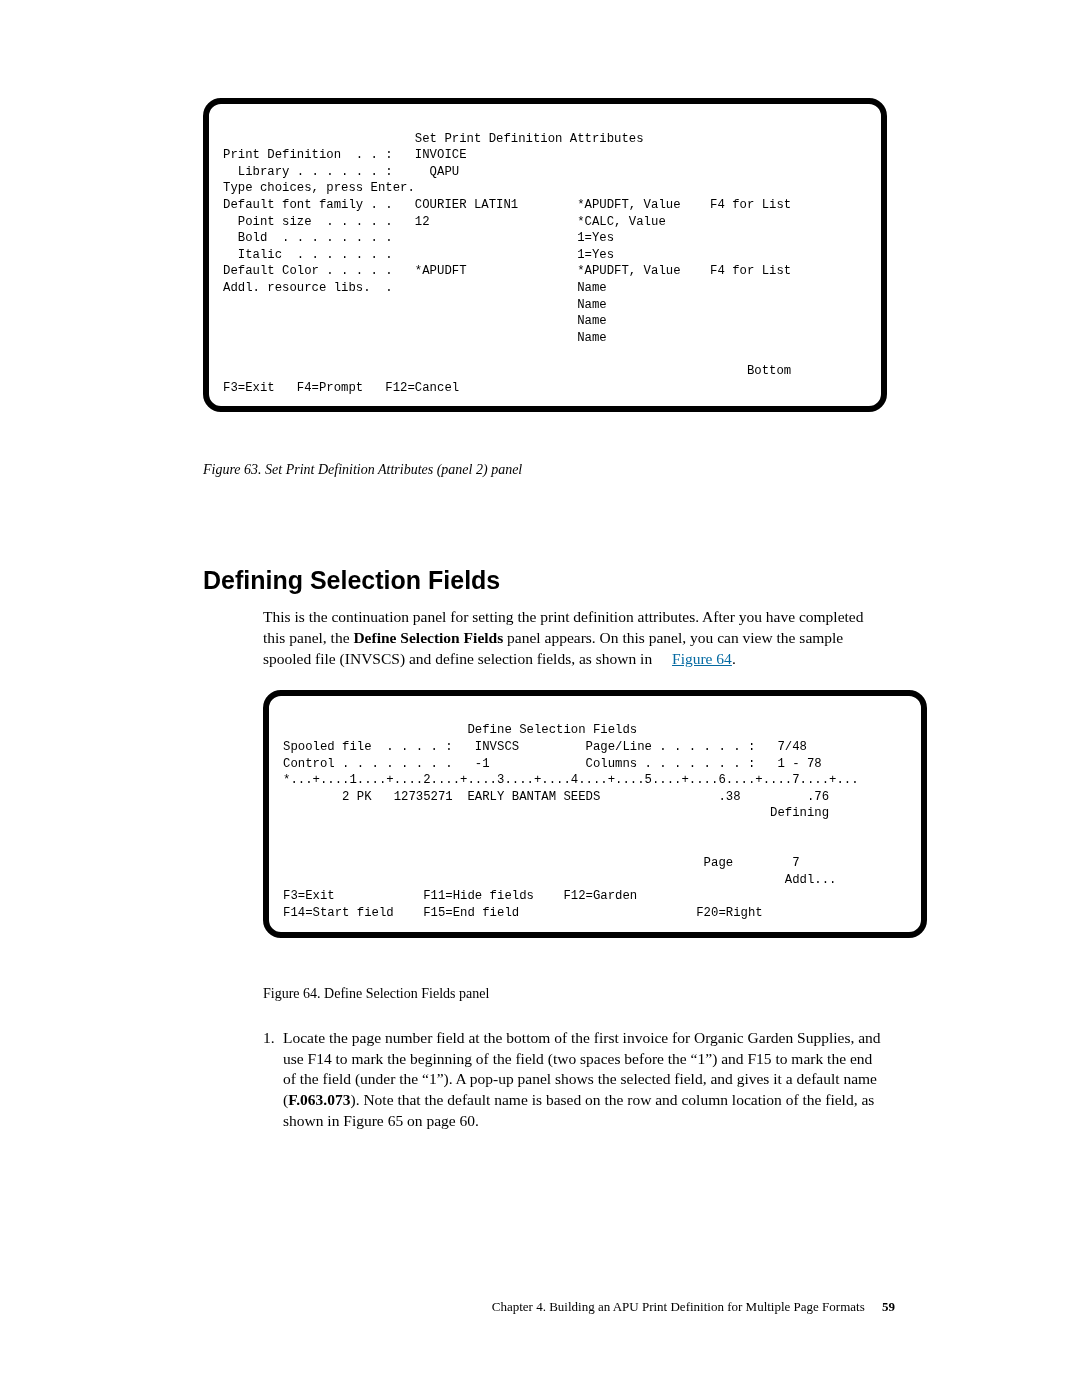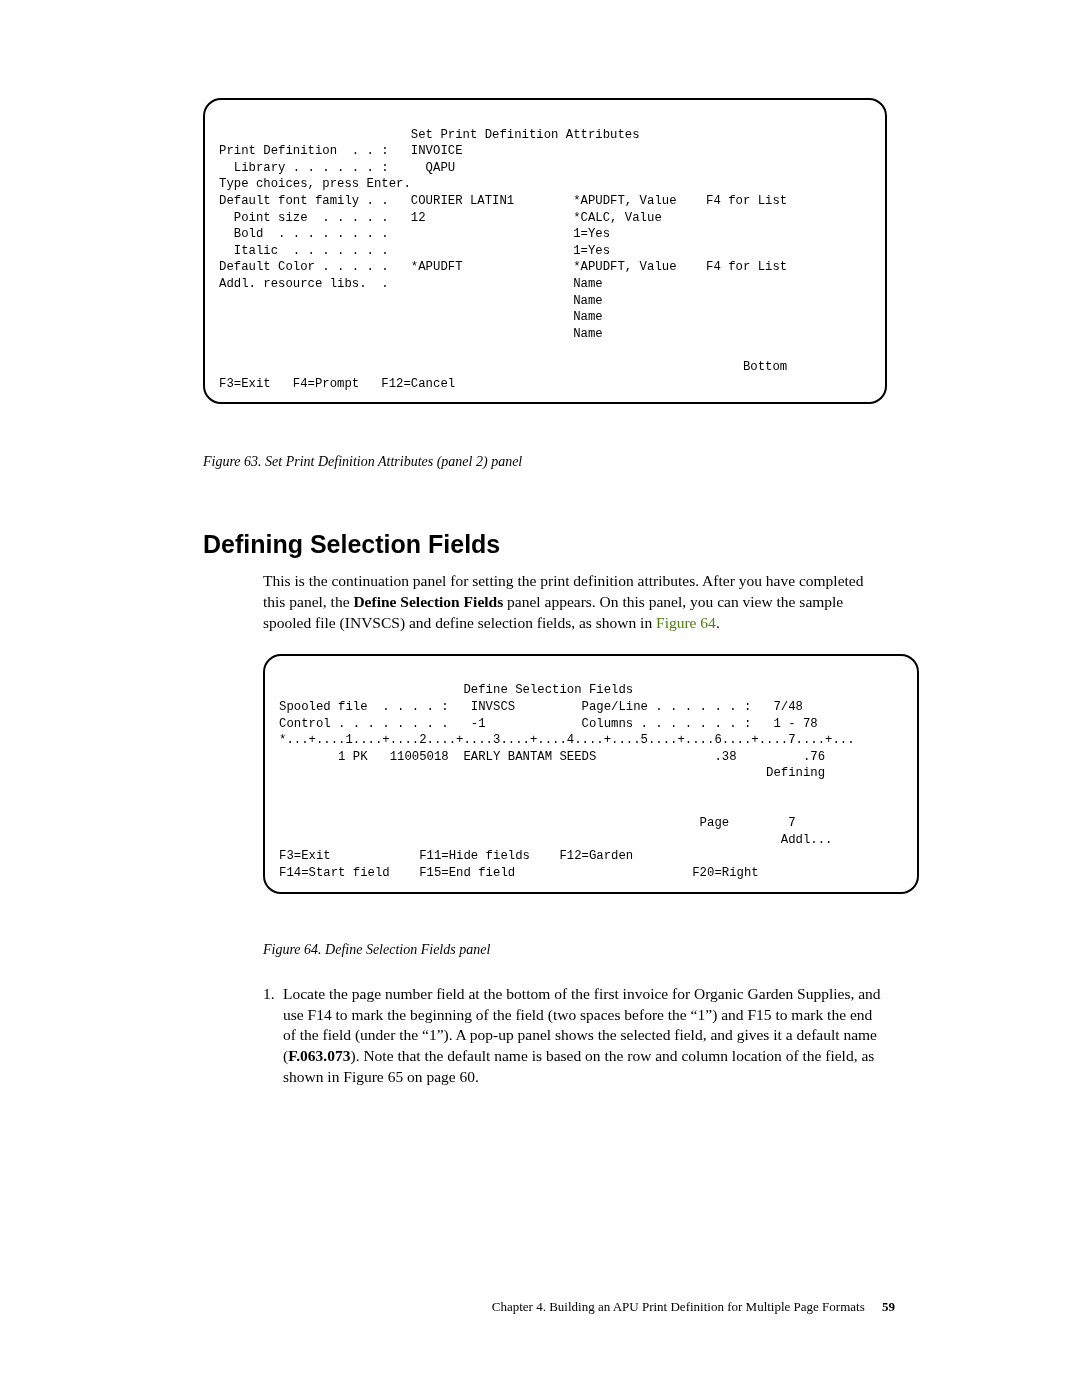--- a/index.html
+++ b/index.html
@@ -12,74 +12,75 @@
       height: 1397px;
       position: relative;
     }
     .page-content {
       position: absolute;
       top: 98px;
       left: 203px;
       width: 684px;
     }
     .panel-box {
-      border: 2px solid #000000;
+      border: 6px solid #000000;
       border-radius: 18px;
       padding: 10px 14px 10px 14px;
       margin-bottom: 0;
       font-family: 'Courier New', monospace;
       font-size: 12.3px;
       line-height: 1.35;
       white-space: pre;
       overflow: hidden;
     }
     .figure-caption {
       font-style: italic;
       font-size: 14px;
       margin-top: 50px;
-      margin-bottom: 60px;
+      margin-bottom: 88px;
     }
     .section-heading {
       font-family: Arial, Helvetica, sans-serif;
       font-weight: bold;
       font-size: 25px;
       margin-bottom: 12px;
     }
     .body-text {
       font-size: 15.5px;
       line-height: 1.35;
       margin-left: 60px;
       margin-bottom: 20px;
       text-align: left;
     }
     .bold {
       font-weight: bold;
     }
     .link {
-      color: #4d7c0f;
+      color: #0369a1;
+      text-decoration: underline;
+      margin-left: 16px;
     }
     .footer {
       position: absolute;
       bottom: 82px;
       right: 185px;
       font-size: 13px;
     }
     .footer .pn {
       font-weight: bold;
       margin-left: 14px;
     }
     .panel2 {
       margin-left: 60px;
       width: 624px;
       margin-top: 14px;
     }
     .fig64-cap {
       margin-top: 48px;
       margin-left: 60px;
-      font-style: italic;
       font-size: 14px;
       margin-bottom: 26px;
     }
   </style>
 </head>
 <body>
 
 <div class="page-content">
 
   <div class="panel-box">
@@ -106,21 +107,21 @@
 
   <div class="body-text">
     <span>This is the continuation panel for setting the print definition attributes. After you have completed this panel, the </span><span class="bold">Define Selection Fields</span><span> panel appears. On this panel, you can view the sample spooled file (INVSCS) and define selection fields, as shown in </span><a class="link">Figure 64</a><span>.</span>
   </div>
 
   <div class="panel-box panel2">
 <span>                         Define Selection Fields</span>
 <span>Spooled file  . . . . :   INVSCS         Page/Line . . . . . . :   7/48</span>
 <span>Control . . . . . . . .   -1             Columns . . . . . . . :   1 - 78</span>
 <span>*...+....1....+....2....+....3....+....4....+....5....+....6....+....7....+...</span>
-<span>        1 PK   11005018  EARLY BANTAM SEEDS                .38         .76</span>
+<span>        2 PK   12735271  EARLY BANTAM SEEDS                .38         .76</span>
 <span>                                                                  Defining</span>
 <span></span>
 <span></span>
 <span>                                                         Page        7</span>
 <span>                                                                    Addl...</span>
 <span>F3=Exit            F11=Hide fields    F12=Garden</span>
 <span>F14=Start field    F15=End field                        F20=Right</span></div>
 
   <div class="fig64-cap">Figure 64. Define Selection Fields panel</div>
 

